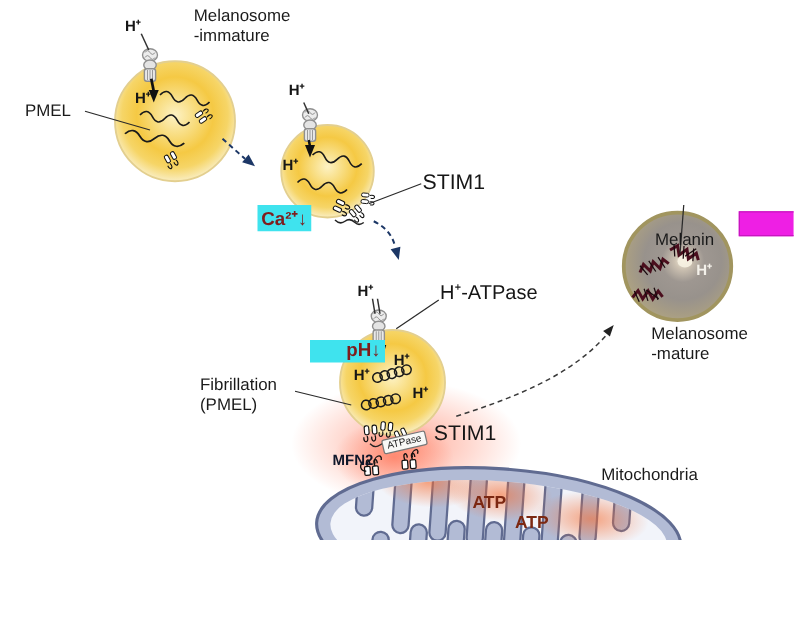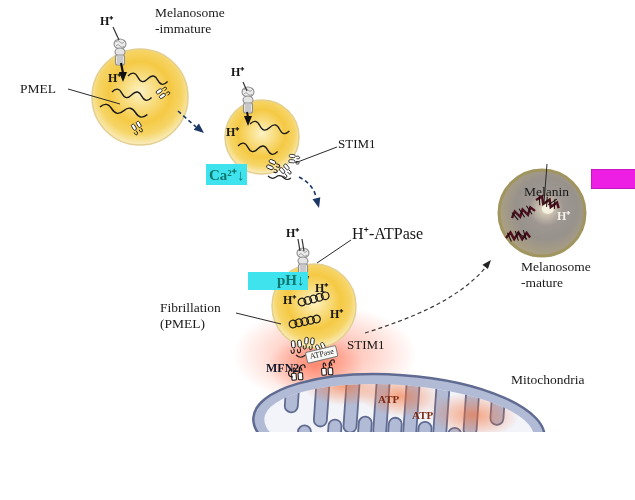--- a/index.html
+++ b/index.html
@@ -1,30 +1,30 @@
 <!DOCTYPE html>
 <html><head>
 <meta charset="utf-8">
 <style>
   html,body{margin:0;padding:0;background:#ffffff;}
   .stage{
     position:relative;width:635px;height:432px;background:#ffffff;
-    font-family:Liberation Serif, serif;color:#1a1a1a;overflow:hidden;
+    font-family:Liberation Sans, sans-serif;color:#1a1a1a;overflow:hidden;
   }
   .stage svg{position:absolute;left:0;top:0;}
   .lbl{position:absolute;font-size:13.5px;line-height:1.18;white-space:pre-line;color:#1a1a1a;}
   .ion{position:absolute;font-size:12px;font-weight:600;color:#161616;white-space:nowrap;}
   .ion.inside-mature{color:#f4f1ea;font-weight:600;}
   .hl-box{position:absolute;font-weight:700;font-size:15px;padding:0 3px 1px 3px;white-space:nowrap;}
-  .hl-cyan{background:#3fe3ee;color:#0f766e;}
+  .hl-cyan{background:#3fe3ee;color:#7f1d1d;}
   .hl-magenta{background:#ee1fe4;color:#230a33;border:1px solid #c716bf;padding-left:48px;}
   .hl-magenta .arrow-up{color:#ffd9f7;}
-  .small-lbl{position:absolute;font-size:13px;color:#161616;white-space:nowrap;}
+  .small-lbl{position:absolute;font-size:17px;color:#161616;white-space:nowrap;}
   .mfn2-lbl{position:absolute;font-size:12px;font-weight:600;color:#0f172a;white-space:nowrap;}
-  .atp-lbl{position:absolute;font-size:11px;font-weight:700;color:#7c2812;white-space:nowrap;}
+  .atp-lbl{position:absolute;font-size:14px;font-weight:700;color:#7c2812;white-space:nowrap;}
   .pump-lbl{position:absolute;font-size:16px;color:#161616;white-space:nowrap;}
   .ribbon{
     position:absolute;font-size:8px;color:#222;background:#f8f8f6;border:1px solid #777;
     border-radius:2px;padding:0 3px;transform:rotate(-13deg);transform-origin:left center;
     white-space:nowrap;line-height:1.2;
   }
 </style>
 </head>
 <body>
 
@@ -227,21 +227,21 @@
   <div class="hl-box hl-cyan" style="left:248px;top:272px;padding-left:29px;">pH↓</div>
   <div class="ion" style="left:315px;top:279px;">H⁺</div>
   <div class="ion" style="left:283px;top:291px;">H⁺</div>
   <div class="ion" style="left:330px;top:305px;">H⁺</div>
   <div class="lbl" style="left:160px;top:300px;width:82px;text-align:left;">Fibrillation
 (PMEL)</div>
   <div class="small-lbl" style="left:347px;top:337px;">STIM1</div>
   <div class="mfn2-lbl" style="left:266px;top:361px;">MFN2</div>
   <div class="ribbon" style="left:306px;top:352px;">ATPase</div>
 
-  <div class="lbl" style="left:511px;top:372px;">Mitochondria</div>
+  <div class="lbl" style="left:481px;top:372px;">Mitochondria</div>
   <div class="atp-lbl" style="left:378px;top:393px;">ATP</div>
   <div class="atp-lbl" style="left:412px;top:409px;">ATP</div>
 
   <div class="lbl" style="left:524px;top:148px;margin-top:36px;">Melanin</div>
   <div class="hl-box hl-magenta" style="left:591px;top:169px;"><span>pH</span><span class="arrow-up">↑</span></div>
   <div class="ion inside-mature" style="left:557px;top:207px;">H⁺</div>
   <div class="lbl" style="left:521px;top:259px;">Melanosome
 -mature</div>
 
 </div>

